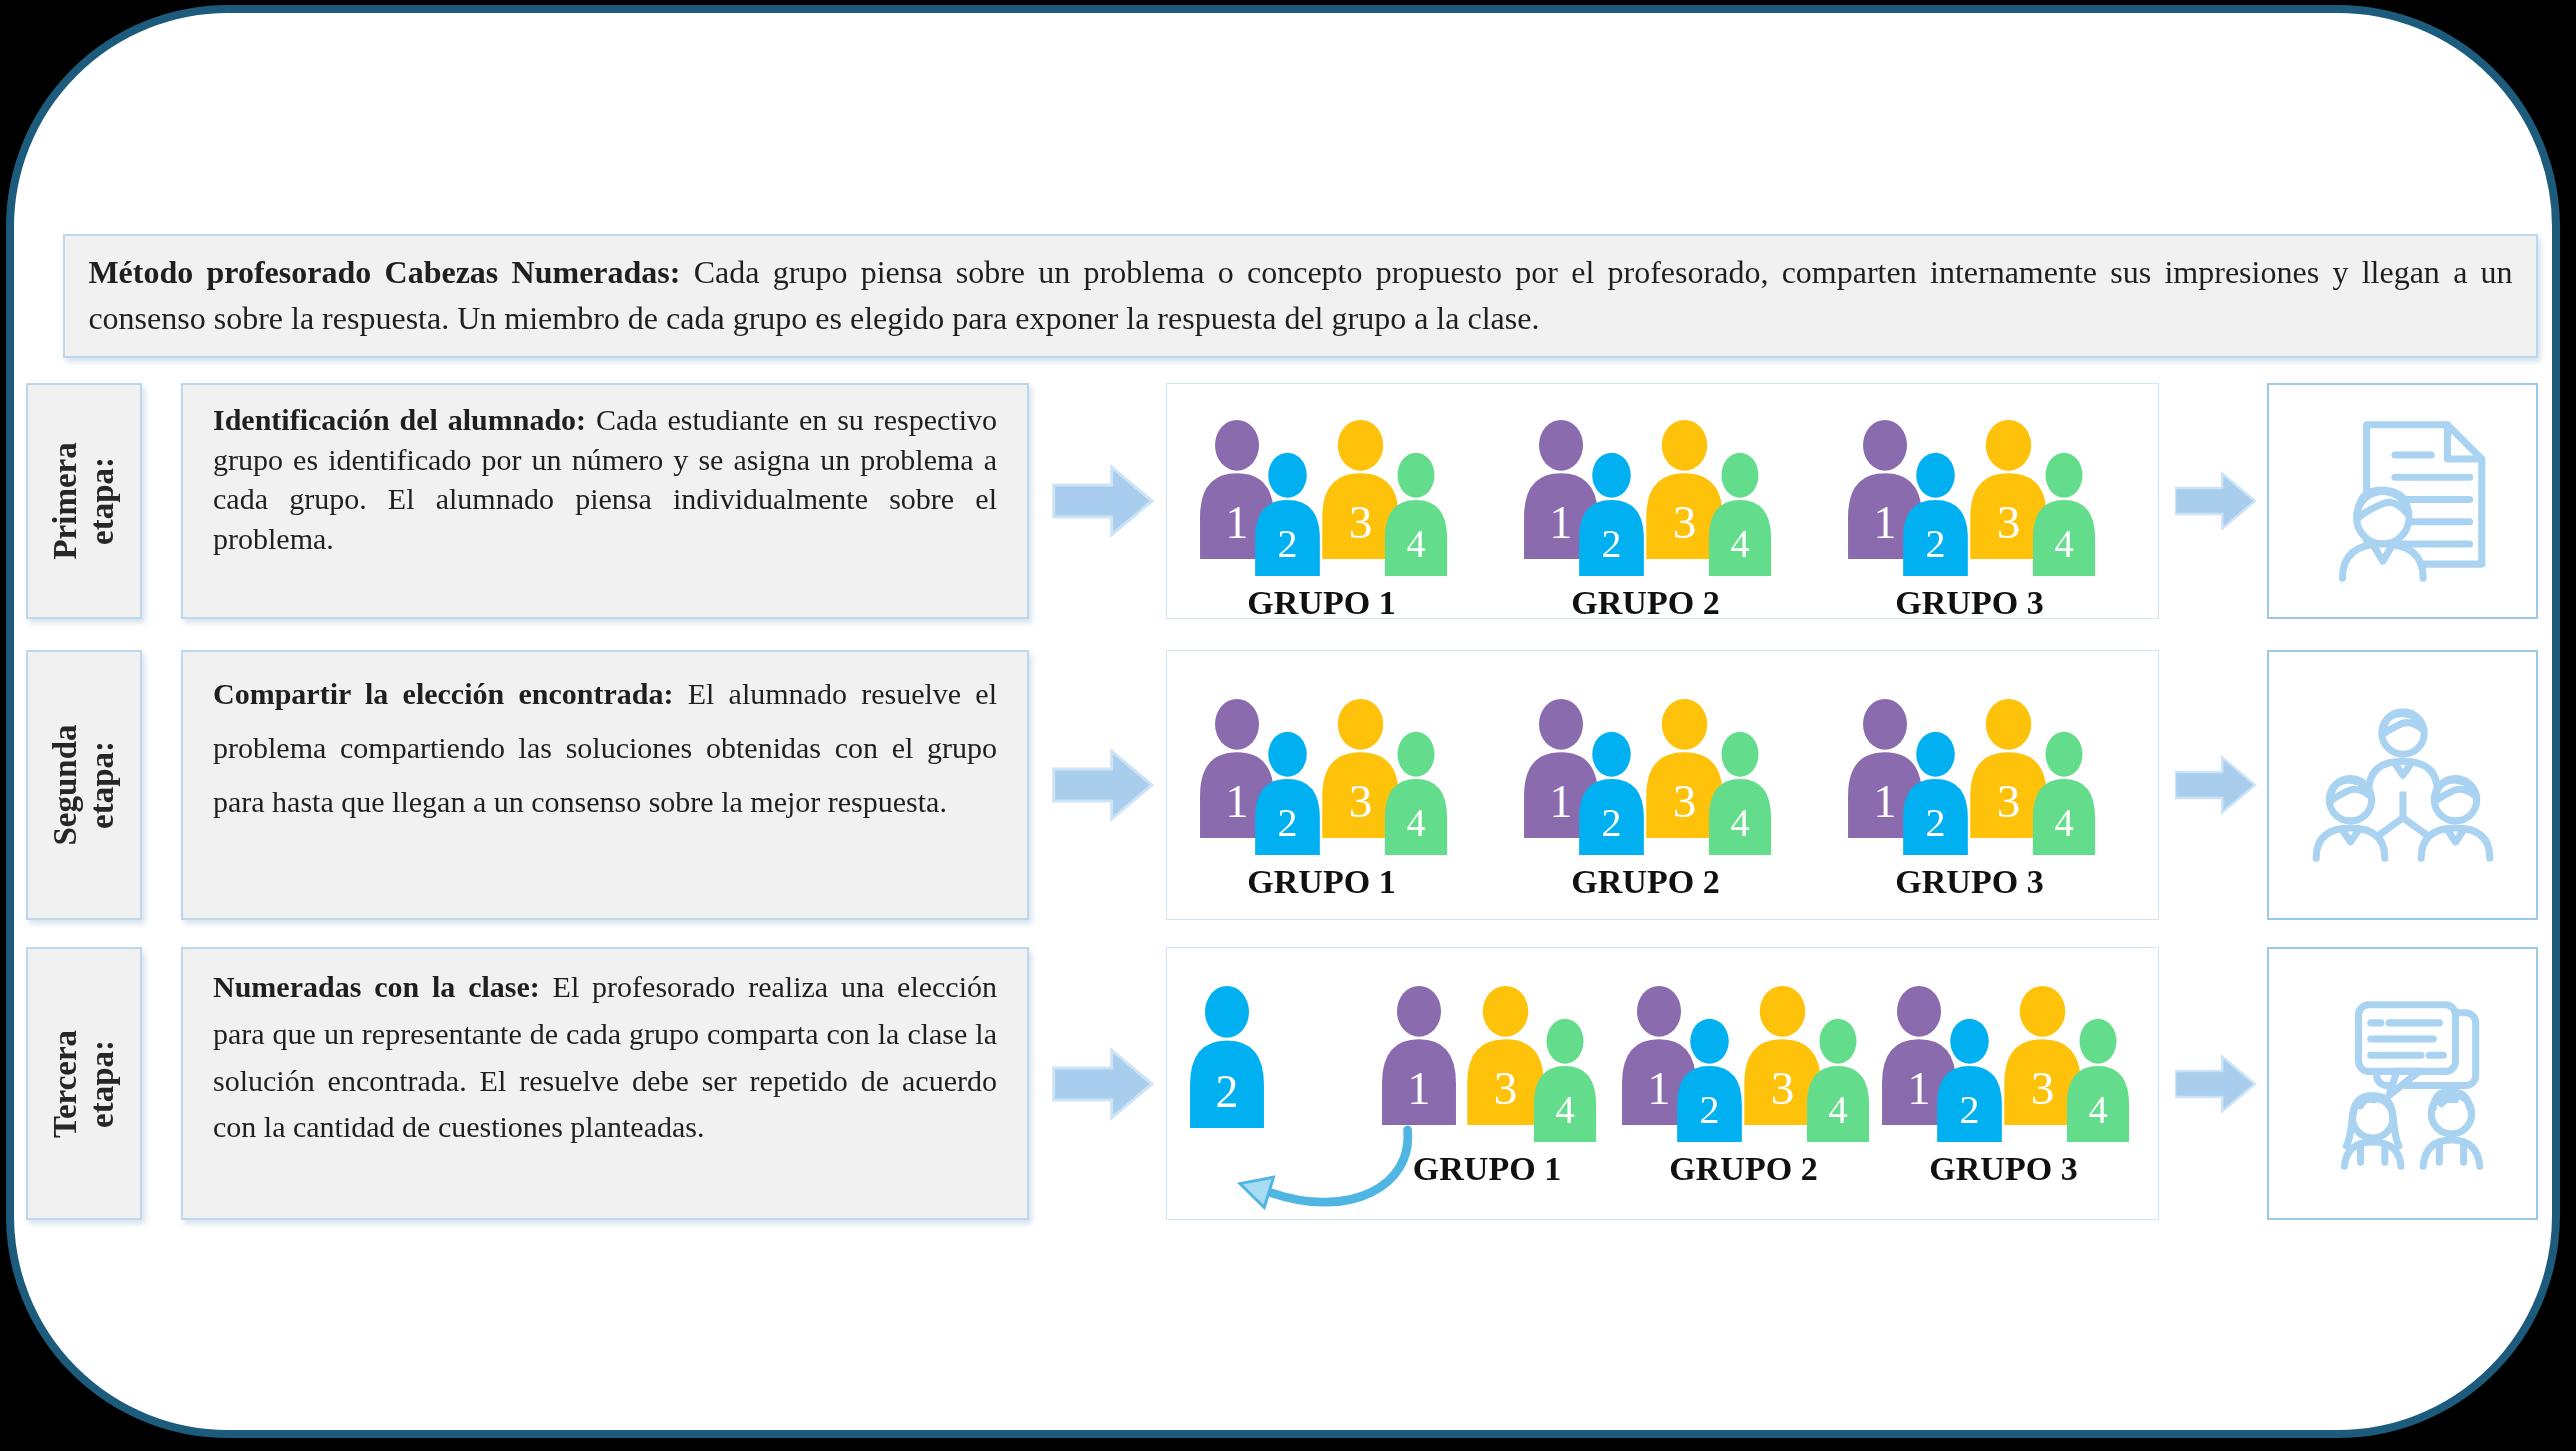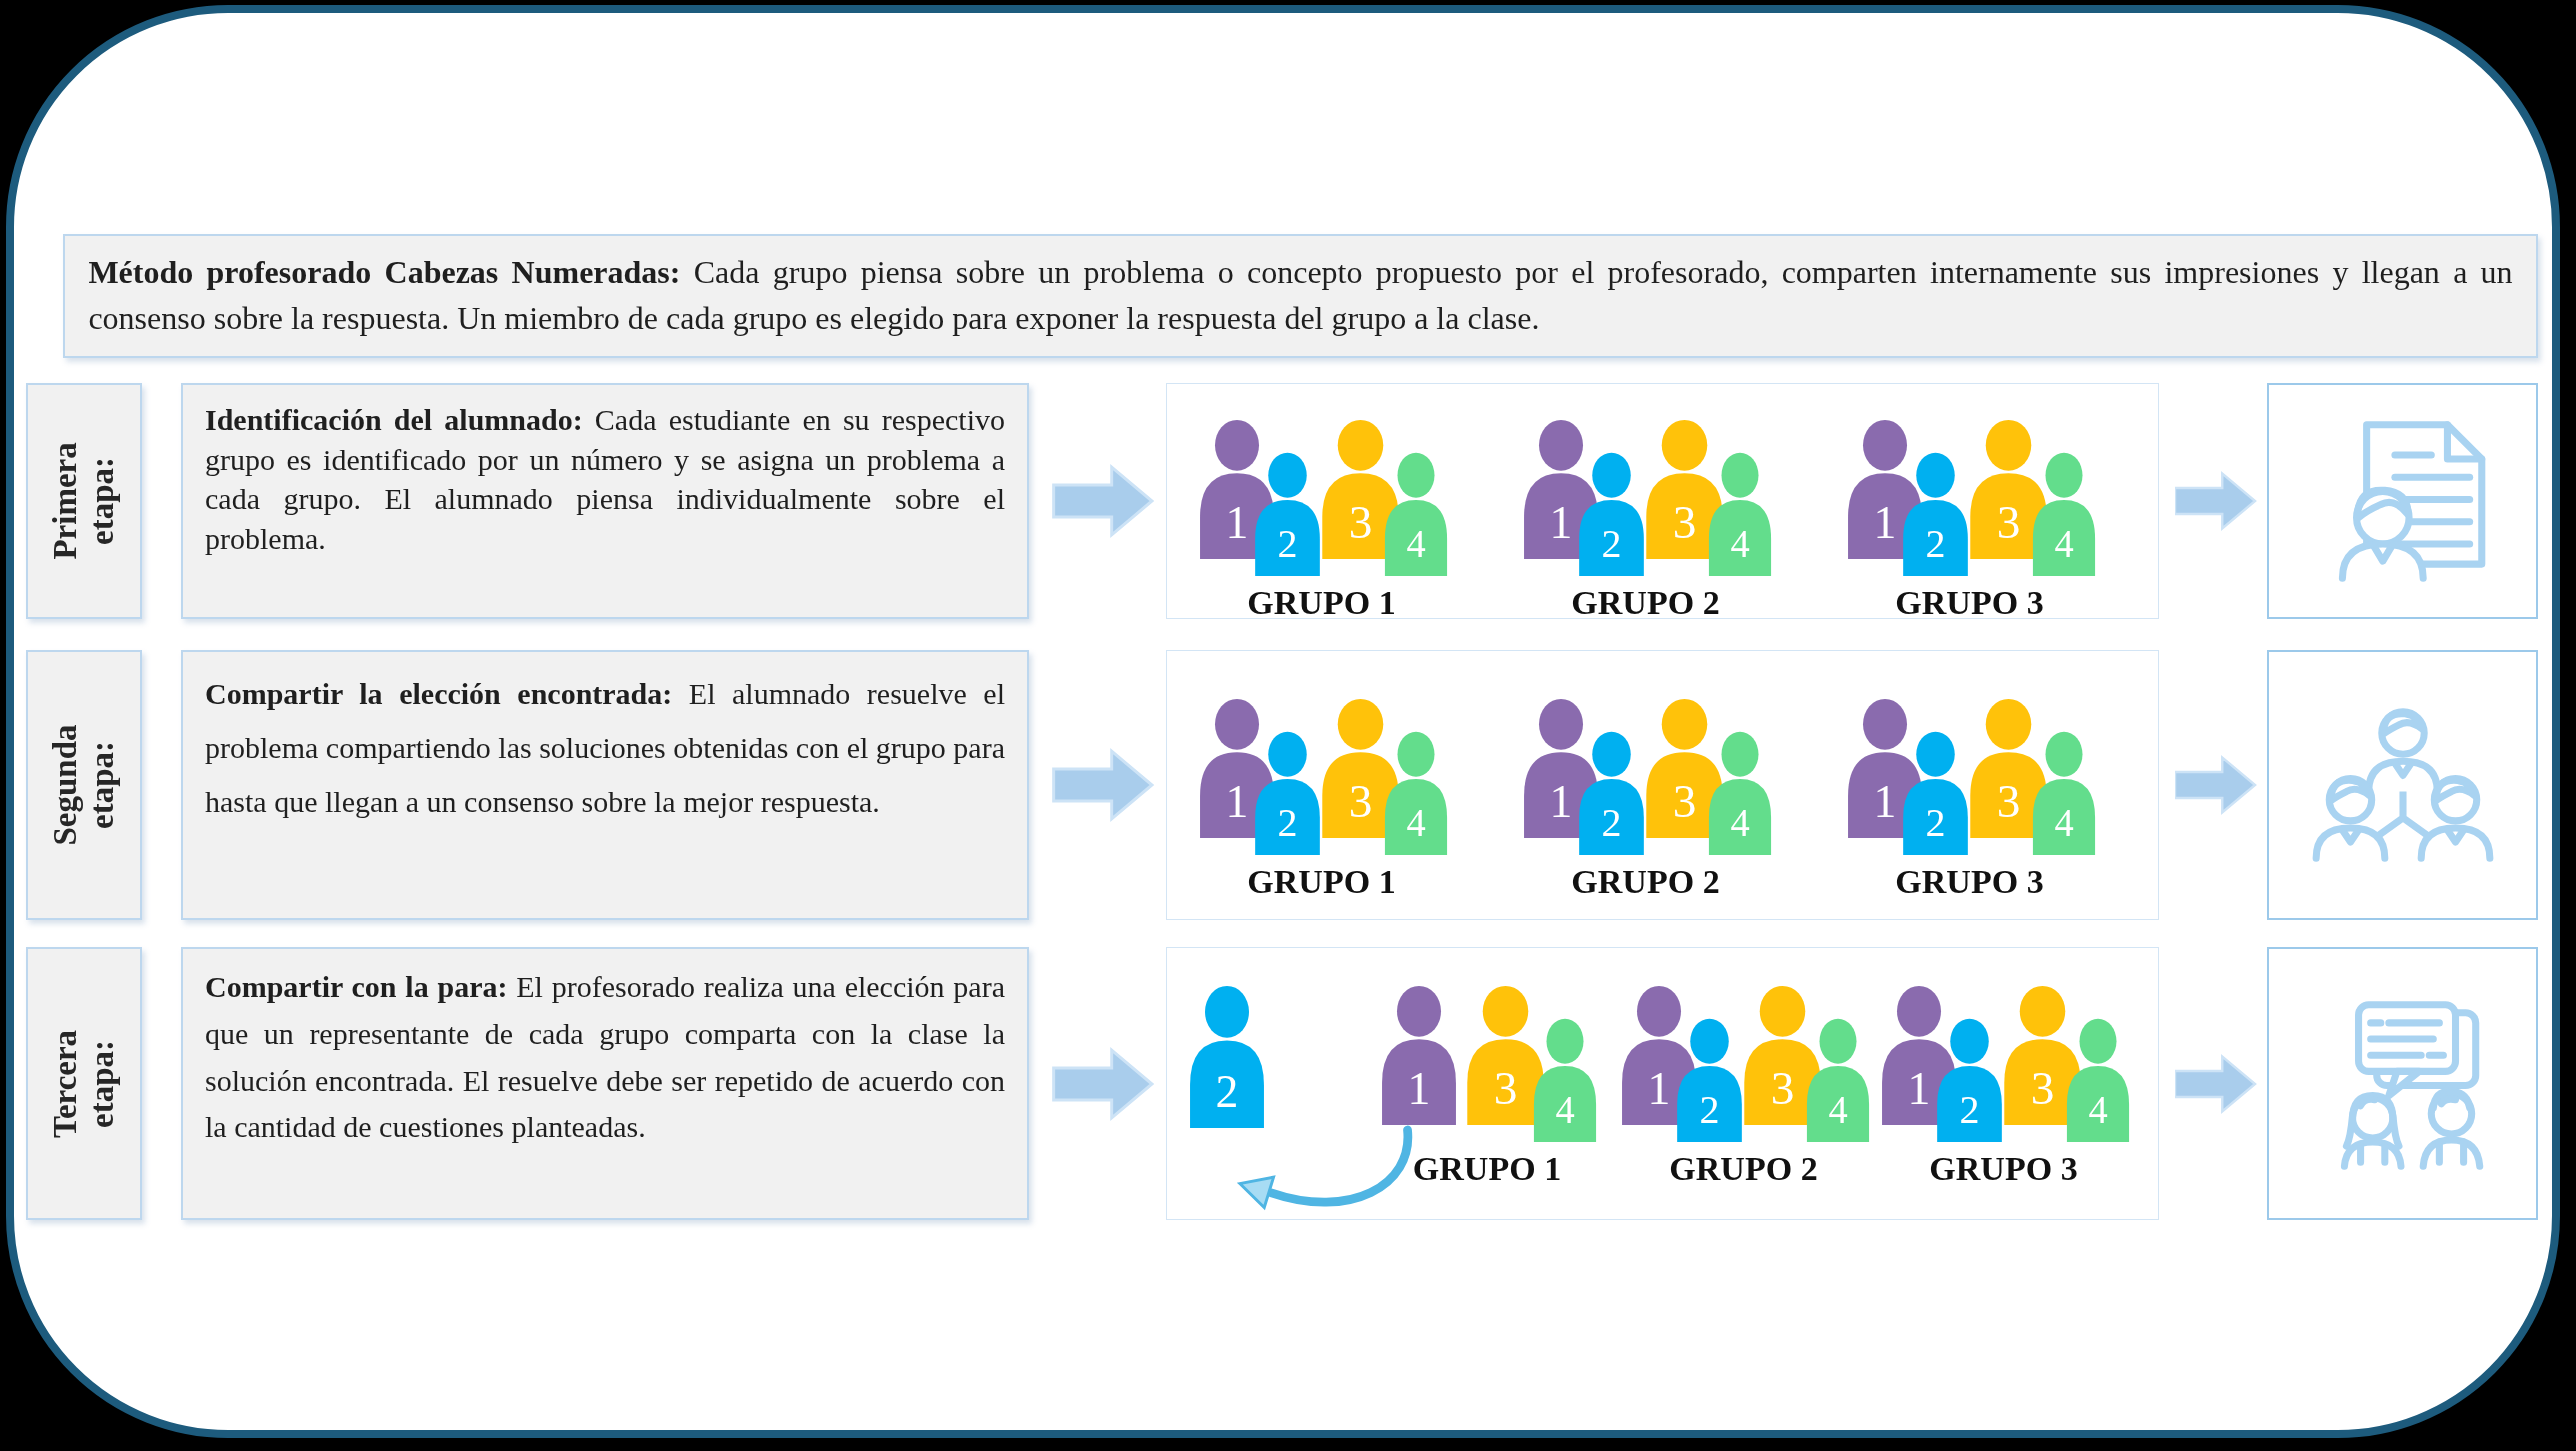--- a/index.html
+++ b/index.html
@@ -27,21 +27,21 @@
   .stage-box{
     position:absolute;left:0;top:0;width:116px;height:100%;
     display:flex;align-items:center;justify-content:center;
   }
   .stage-label{
     transform:rotate(-90deg);white-space:pre-line;text-align:center;
     font-weight:bold;font-size:33px;line-height:1.12;color:#262626;
   }
   .desc-box{
     position:absolute;left:155px;top:0;width:848px;height:100%;
-    font-size:30px;text-align:justify;padding:15px 22px;
+    font-size:30px;text-align:justify;padding:15px 30px;
   }
   .r1 .desc-box{line-height:1.32;}
   .r2 .desc-box{line-height:1.8;}
   .r3 .desc-box{line-height:1.56;}
   .arrow-a{position:absolute;left:1026px;top:50%;transform:translateY(-50%);width:104px;height:77px;}
   .arrow-b{position:absolute;left:2149px;top:50%;transform:translateY(-50%);width:82px;height:63px;}
   .panel{
     position:absolute;left:1140px;top:0;width:993px;height:100%;
     background:#fff;border:1.8px solid #d3e5f5;box-sizing:border-box;
   }
@@ -334,21 +334,21 @@
         <path class="iconline" d="M144,134 L152,146 L160,134"></path>
       </svg>
     </div>
   </div>
 
   <div class="row r3">
     <div class="graybox stage-box">
       <div class="stage-label">Tercera
 etapa:</div>
     </div>
-    <div class="graybox desc-box"><b>Compartir con la para:</b><span> El profesorado realiza una elección para que un representante de cada grupo comparta con la clase la solución encontrada. El resuelve debe ser repetido de acuerdo con la cantidad de cuestiones planteadas.</span></div>
+    <div class="graybox desc-box"><b>Numeradas con la clase:</b><span> El profesorado realiza una elección para que un representante de cada grupo comparta con la clase la solución encontrada. El resuelve debe ser repetido de acuerdo con la cantidad de cuestiones planteadas.</span></div>
     <svg class="arrow-a" viewBox="0 0 170 130">
         <polygon points="0,38 98,38 98,8 166,65 98,122 98,92 0,92" fill="#a9cdec" stroke="#cde3f6" stroke-width="5"></polygon>
       </svg>
     <div class="panel">
       <div class="presenter">
           <svg viewBox="0 0 100 160" preserveAspectRatio="none" style="position:absolute;left:0;top:0;width:100%;height:100%;overflow:visible">
             <ellipse cx="50" cy="30" rx="25" ry="29" fill="#00b0f0"></ellipse>
             <path d="M8,160 V112 Q8,62 50,62 Q92,62 92,112 V160 Z" fill="#00b0f0"></path>
             <text x="50" y="136" text-anchor="middle" font-size="52" fill="#ffffff" font-family="Liberation Serif, DejaVu Serif, serif">2</text>
           </svg>

